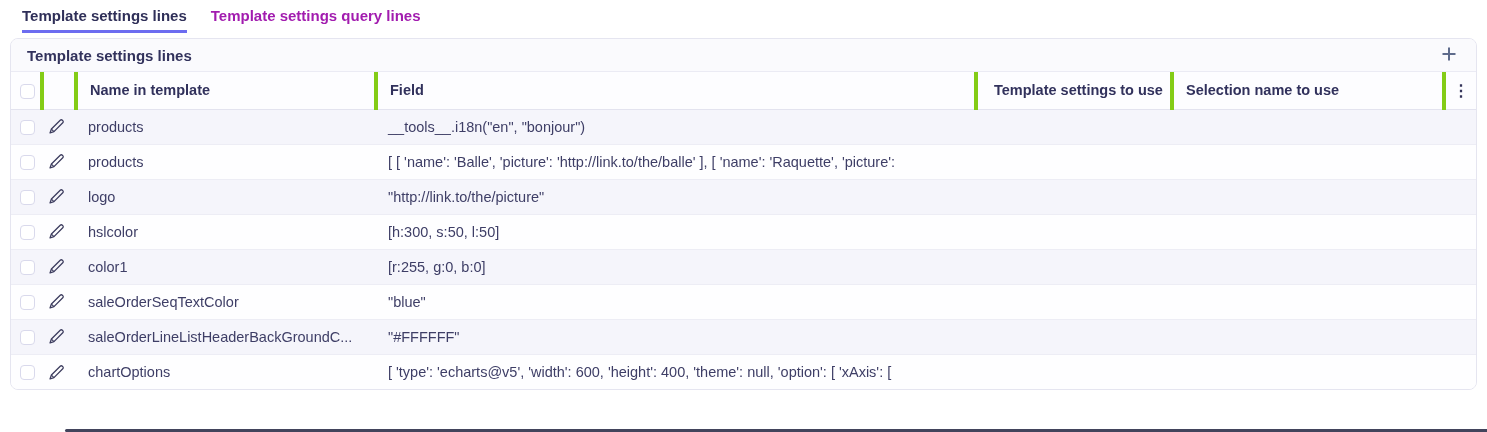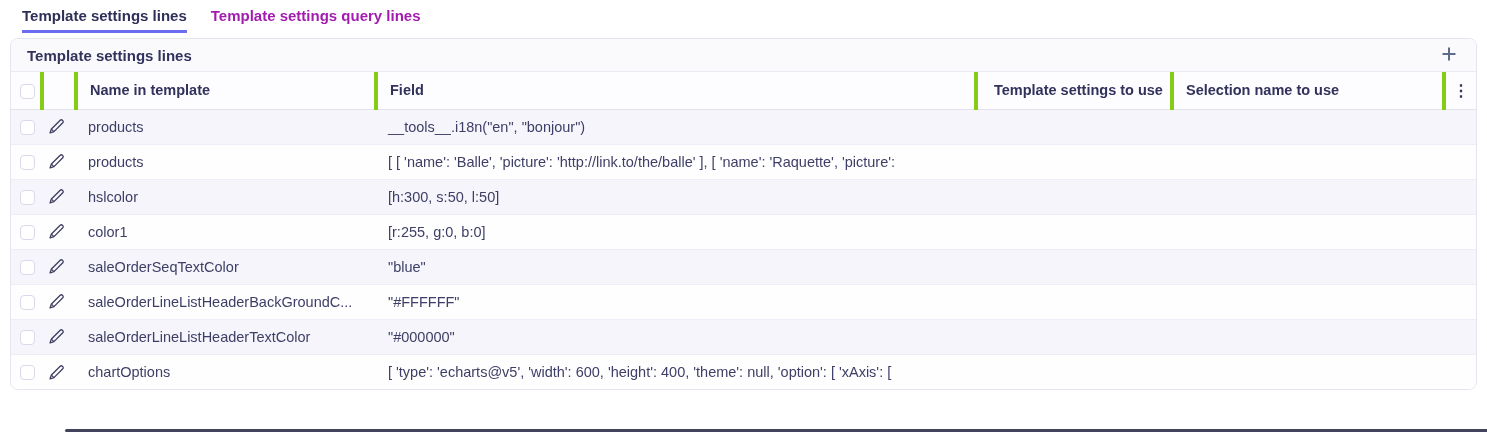--- a/index.html
+++ b/index.html
@@ -156,20 +156,38 @@
       <input type="checkbox" style="">
     </td>
     <td class="col-edit">
       <span class="pencil">
         <svg width="17" height="17" viewBox="0 0 16 16">
           <path d="M3.2 10.4 L1.9 14.1 L5.6 12.8 L13.9 4.5 C14.5 3.9 14.5 3.1 13.9 2.5 L13.5 2.1 C12.9 1.5 12.1 1.5 11.5 2.1 L3.2 10.4 Z" fill="none" stroke="#3c3c5e" stroke-width="1.2" stroke-linejoin="round"></path>
           <line x1="3.2" y1="10.4" x2="5.6" y2="12.8" stroke="#3c3c5e" stroke-width="1.1"></line>
         </svg>
       </span>
     </td>
+    <td class="col-name">logo</td>
+    <td class="col-field">"http://link.to/the/picture"</td>
+    <td class="col-ts"></td>
+    <td class="col-sel"></td>
+    <td class="col-kebab"></td>
+  </tr>
+        <tr>
+    <td class="col-check">
+      <input type="checkbox" style="">
+    </td>
+    <td class="col-edit">
+      <span class="pencil">
+        <svg width="17" height="17" viewBox="0 0 16 16">
+          <path d="M3.2 10.4 L1.9 14.1 L5.6 12.8 L13.9 4.5 C14.5 3.9 14.5 3.1 13.9 2.5 L13.5 2.1 C12.9 1.5 12.1 1.5 11.5 2.1 L3.2 10.4 Z" fill="none" stroke="#3c3c5e" stroke-width="1.2" stroke-linejoin="round"></path>
+          <line x1="3.2" y1="10.4" x2="5.6" y2="12.8" stroke="#3c3c5e" stroke-width="1.1"></line>
+        </svg>
+      </span>
+    </td>
     <td class="col-name">hslcolor</td>
     <td class="col-field">[h:300, s:50, l:50]</td>
     <td class="col-ts"></td>
     <td class="col-sel"></td>
     <td class="col-kebab"></td>
   </tr>
         <tr>
     <td class="col-check">
       <input type="checkbox" style="">
     </td>
@@ -212,38 +230,20 @@
     <td class="col-edit">
       <span class="pencil">
         <svg width="17" height="17" viewBox="0 0 16 16">
           <path d="M3.2 10.4 L1.9 14.1 L5.6 12.8 L13.9 4.5 C14.5 3.9 14.5 3.1 13.9 2.5 L13.5 2.1 C12.9 1.5 12.1 1.5 11.5 2.1 L3.2 10.4 Z" fill="none" stroke="#3c3c5e" stroke-width="1.2" stroke-linejoin="round"></path>
           <line x1="3.2" y1="10.4" x2="5.6" y2="12.8" stroke="#3c3c5e" stroke-width="1.1"></line>
         </svg>
       </span>
     </td>
     <td class="col-name">saleOrderLineListHeaderBackGroundC...</td>
     <td class="col-field">"#FFFFFF"</td>
-    <td class="col-ts"></td>
-    <td class="col-sel"></td>
-    <td class="col-kebab"></td>
-  </tr>
-        <tr>
-    <td class="col-check">
-      <input type="checkbox" style="">
-    </td>
-    <td class="col-edit">
-      <span class="pencil">
-        <svg width="17" height="17" viewBox="0 0 16 16">
-          <path d="M3.2 10.4 L1.9 14.1 L5.6 12.8 L13.9 4.5 C14.5 3.9 14.5 3.1 13.9 2.5 L13.5 2.1 C12.9 1.5 12.1 1.5 11.5 2.1 L3.2 10.4 Z" fill="none" stroke="#3c3c5e" stroke-width="1.2" stroke-linejoin="round"></path>
-          <line x1="3.2" y1="10.4" x2="5.6" y2="12.8" stroke="#3c3c5e" stroke-width="1.1"></line>
-        </svg>
-      </span>
-    </td>
-    <td class="col-name">saleOrderLineListHeaderTextColor</td>
-    <td class="col-field">"#000000"</td>
     <td class="col-ts"></td>
     <td class="col-sel"></td>
     <td class="col-kebab"></td>
   </tr>
         <tr>
     <td class="col-check">
       <input type="checkbox" style="">
     </td>
     <td class="col-edit">
       <span class="pencil">

